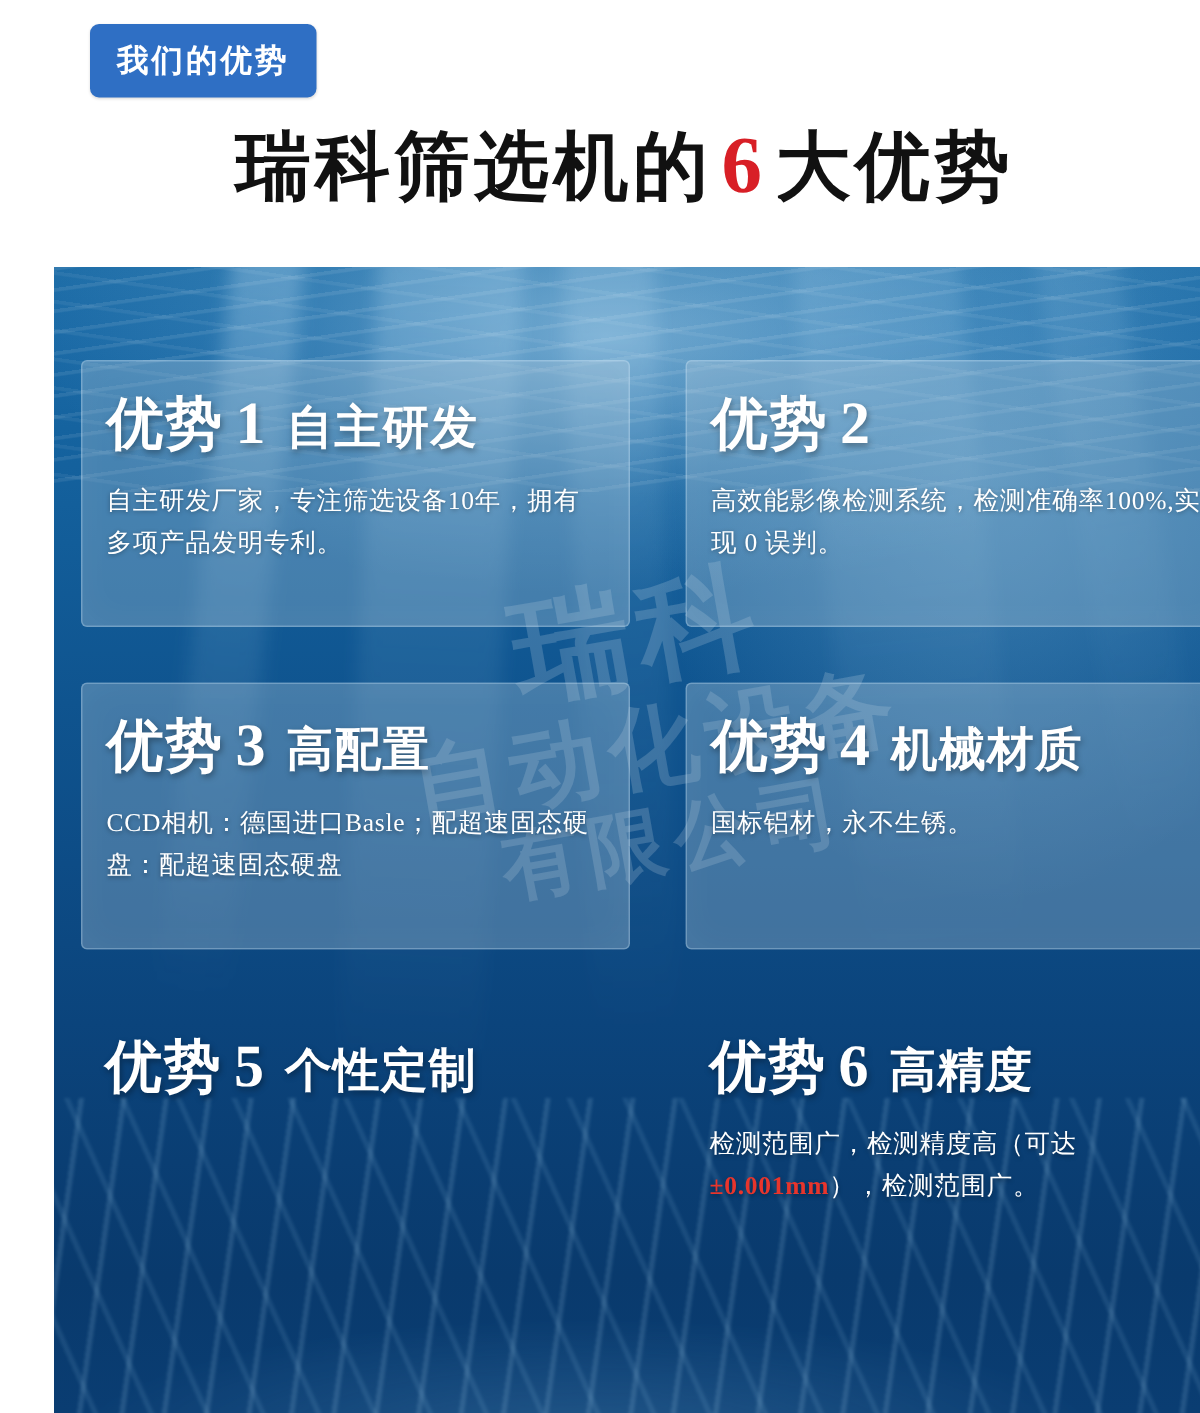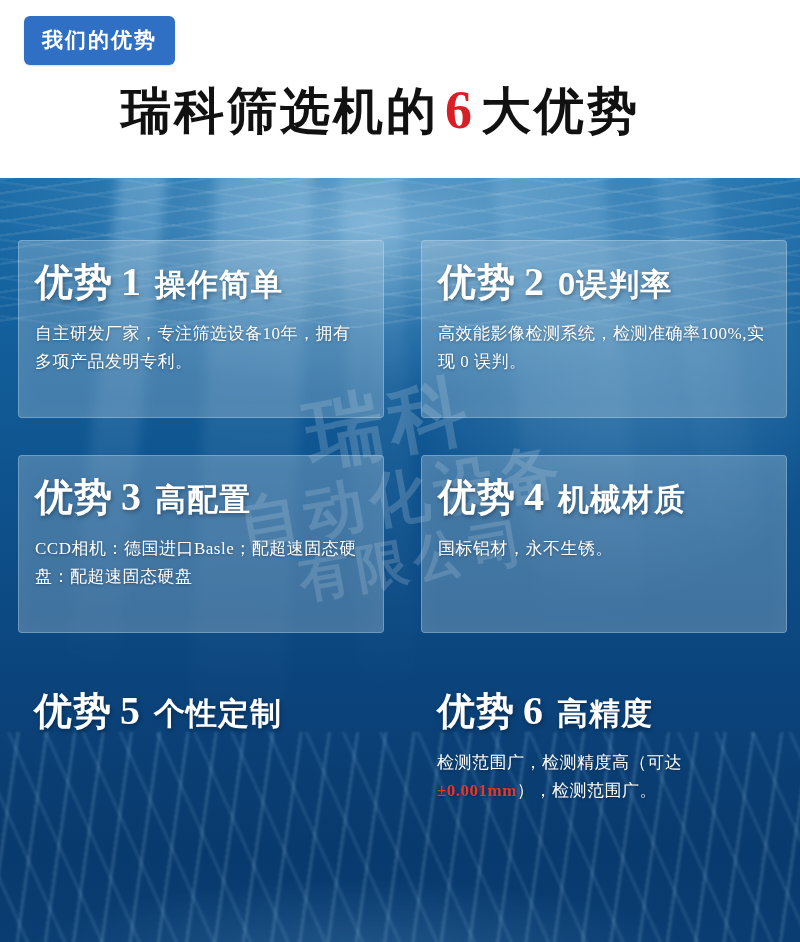--- a/index.html
+++ b/index.html
@@ -8,20 +8,21 @@
     height: 942px;
     overflow: hidden;
     background: #ffffff;
     font-family: "Liberation Sans", sans-serif;
   }
   .page {
     position: relative;
     width: 640px;
     height: 942px;
     background: #ffffff;
+    margin-left: 36px;
   }
 
   
   .header {
     position: relative;
     height: 178px;
     background: #ffffff;
   }
   .tag {
     position: absolute;
@@ -233,30 +234,29 @@
       <div class="wm2">自动化设备</div>
       <div class="wm3">有限公司</div>
     </div>
 
     <div class="grid">
 
       <div class="card">
         <div class="card-head">
           <span class="adv-label">优势</span>
           <span class="adv-num">1</span>
-          <span class="adv-title">操作简单</span>
+          <span class="adv-title">自主研发</span>
         </div>
         <div class="card-body">自主研发厂家，专注筛选设备10年，拥有多项产品发明专利。</div>
       </div>
 
       <div class="card">
         <div class="card-head">
           <span class="adv-label">优势</span>
           <span class="adv-num">2</span>
-          <span class="adv-title">0误判率</span>
         </div>
         <div class="card-body">高效能影像检测系统，检测准确率100%,实现 0 误判。</div>
       </div>
 
       <div class="card">
         <div class="card-head">
           <span class="adv-label">优势</span>
           <span class="adv-num">3</span>
           <span class="adv-title">高配置</span>
         </div>

